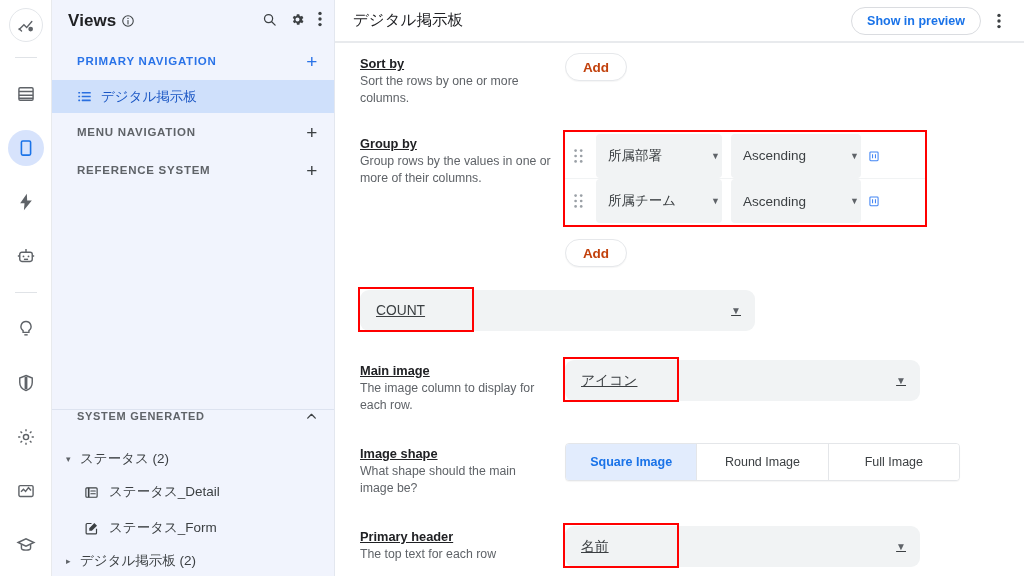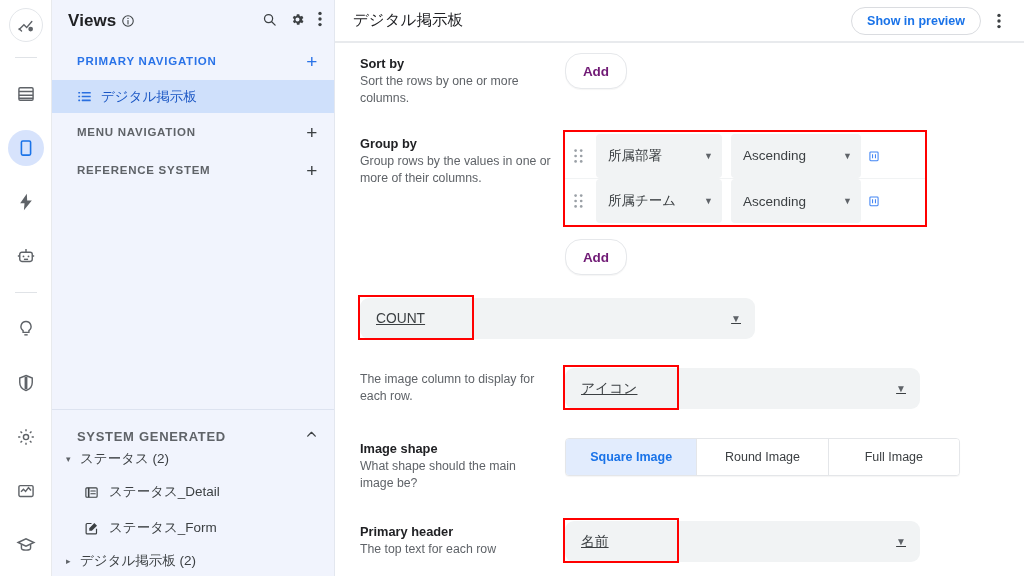--- a/index.html
+++ b/index.html
@@ -67,23 +67,23 @@
     display: flex; align-items: center; height: 33px;
     padding-left: 25px; font-size: 13.5px; color: #3c4043;
   }
   .sb-item.selected { background: #cfe0fb; color: #1a56c4; }
   .sb-item .ic { width: 20px; display: inline-flex; align-items: center; color: #1a73e8; }
   .sb-item .lbl { margin-left: 4px; }
 
   .sb-divider { height: 1px; background: #dde3f0; margin: 0; }
 
   .sb-sysgen {
-    display: flex; align-items: flex-end; height: 34px;
+    display: flex; align-items: flex-start; height: 34px;
     padding: 0 16px 0 25px;
-    font-size: 13px; font-weight: 700; letter-spacing: .7px; color: #5f6368; gap: 20px;
+    font-size: 11px; font-weight: 700; letter-spacing: .7px; color: #5f6368; gap: 20px;
   }
   .sb-sysgen .chev { margin-left: auto; color: #3c4043; }
 
   .sb-group {
     display: flex; align-items: center; height: 30px;
     padding-left: 14px; font-size: 13.5px; color: #3c4043;
   }
   .sb-group .tri { width: 14px; font-size: 9px; color: #5f6368; }
   .sb-sub {
     display: flex; align-items: center; height: 36px;
@@ -104,39 +104,39 @@
     border: 1px solid #dadce0; border-radius: 16px; height: 28px;
     padding: 0 15px; display: inline-flex; align-items: center;
     font-size: 12.5px; font-weight: 700; color: #1a73e8; background: #fff;
   }
   .kebab { width: 24px; display: flex; align-items: center; justify-content: center; color: #3c4043; }
 
   .main-body { flex: 1; overflow: hidden; position: relative; padding-top: 4px; }
 
   .row { display: flex; padding: 0 0 0 25px; position: relative; }
   .row-label { width: 205px; flex: 0 0 205px; padding-right: 14px; padding-top: 3px; }
-  .row-label .ttl { font-size: 12.8px; font-weight: 700; color: #202124; line-height: 17px; }
+  .row-label .ttl { font-size: 12.8px; font-weight: 700; color: #202124; line-height: 17px; text-decoration: underline; }
   .row-label .dsc { font-size: 12.3px; color: #5f6368; line-height: 17px; margin-top: 1px; }
   .row-ctl { flex: 1; padding-top: 1px; }
 
   .btn-add {
     display: inline-flex; align-items: center; justify-content: center;
-    width: 62px; height: 36px; border: 1px solid #e6e8eb; border-radius: 16px;
-    background: #fff; color: #701a75; font-size: 13.5px; font-weight: 700;
+    width: 62px; height: 28px; border: 1px solid #e6e8eb; border-radius: 16px;
+    background: #fff; color: #c2410c; font-size: 13.5px; font-weight: 700;
     box-shadow: 0 1px 1px rgba(0,0,0,.04);
   }
 
   
   .groupby-box { position: relative; width: 360px; }
   .gb-row { display: flex; align-items: center; height: 45px; padding: 0 7px 0 9px; background: #fff; }
   .gb-row + .gb-row { border-top: 1px solid #f1f3f4; }
   .drag { width: 16px; color: #9aa0a6; display: flex; align-items: center; }
   .sel {
     height: 44px; background: #f1f3f4; border-radius: 4px;
-    display: flex; align-items: center; padding: 0 9px 0 12px;
+    display: flex; align-items: center; padding: 0 2px 0 12px;
     font-size: 13.5px; color: #3c4043;
   }
   .sel .caret { margin-left: auto; color: #5f6368; font-size: 9px; padding-left: 10px; }
   .sel-col { width: 126px; margin-left: 6px; }
   .sel-dir { width: 130px; margin-left: 9px; }
   .trash { width: 26px; display: flex; align-items: center; justify-content: center; color: #4285f4; }
 
   .redbox { position: absolute; border: 2px solid #ff0000; pointer-events: none; }
 
   
@@ -437,20 +437,21 @@
           <div class="dd" style="width:395px;">
             <span>COUNT</span>
             <span class="caret">▼</span>
           </div>
           <div class="redbox" style="left:-2px; top:-2px; width:116px; height:45px;"></div>
         </div>
       </div>
 
       <div class="row" style="margin-top:28px;">
         <div class="row-label">
+          <div class="ttl">Main image</div>
           <div class="dsc">The image column to display for each row.</div>
         </div>
         <div class="row-ctl" style="position:relative;">
           <div class="dd" style="width:355px;">
             <span>アイコン</span>
             <span class="caret">▼</span>
           </div>
           <div class="redbox" style="left:-2px; top:-2px; width:116px; height:45px;"></div>
         </div>
       </div>

